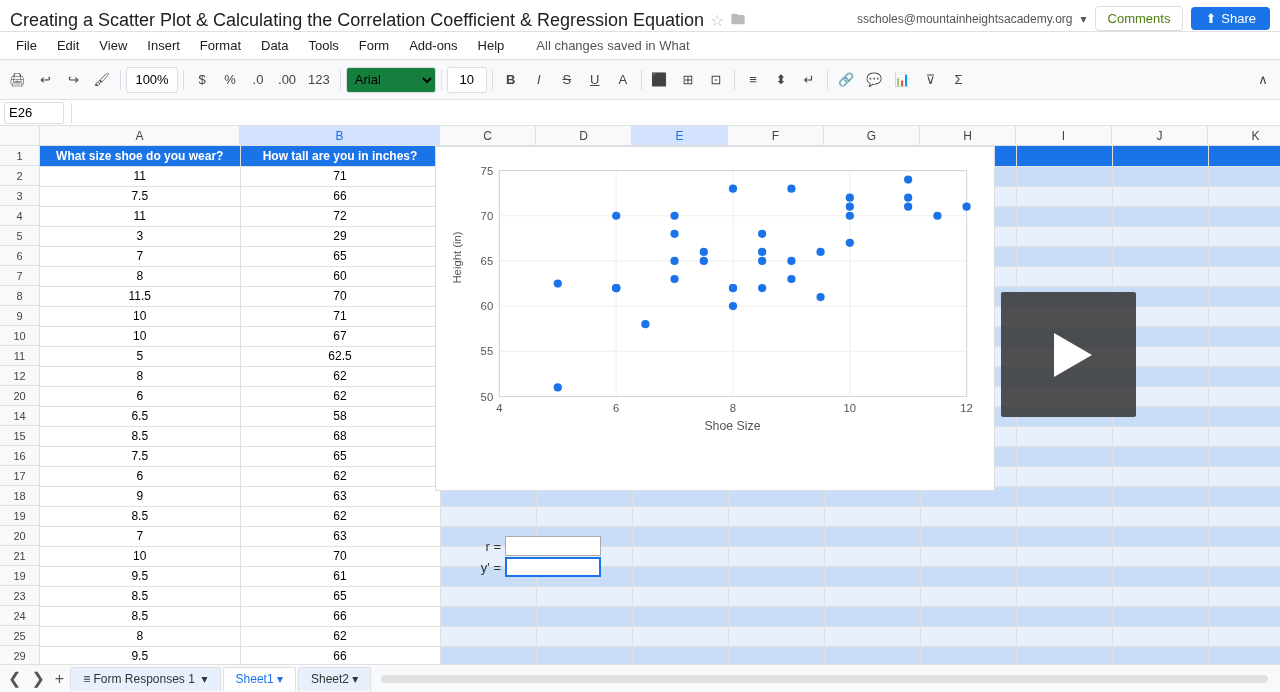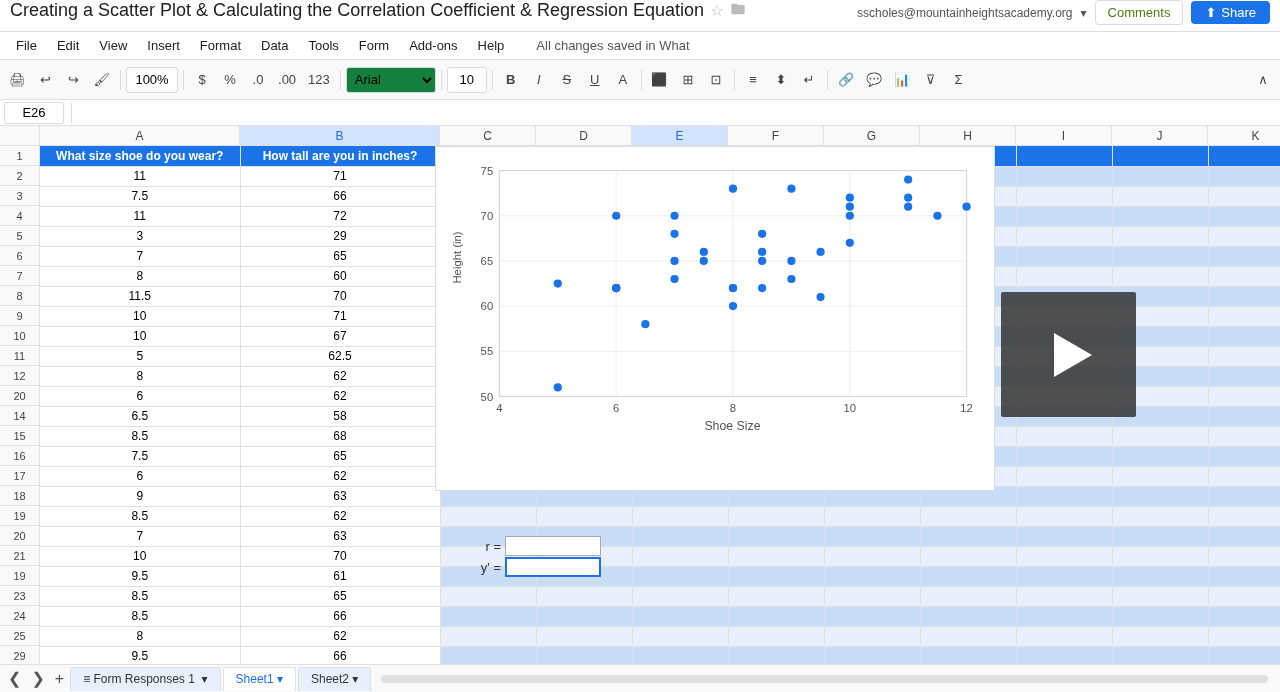--- a/index.html
+++ b/index.html
@@ -3,21 +3,21 @@
   <meta charset="utf-8">
   <style>
     * { box-sizing: border-box; margin: 0; padding: 0; }
     body { font-family: Arial, sans-serif; font-size: 13px; background: #fff; overflow: hidden; width: 1280px; height: 692px; }
 
     
     #topbar {
       background: #fff;
       height: 32px;
       display: flex;
-      align-items: flex-start;
+      align-items: flex-end;
       padding: 0 10px;
       border-bottom: 1px solid #e0e0e0;
     }
     #title-area {
       display: flex;
       align-items: center;
       flex: 1;
       gap: 6px;
     }
     #doc-title {
@@ -381,21 +381,21 @@
       gap: 4px;
       background: #fff;
     }
     #cell-ref-box {
       width: 60px;
       height: 22px;
       border: 1px solid #dadce0;
       border-radius: 2px;
       font-size: 13px;
       padding: 0 4px;
-      text-align: center;
+      text-align: left;
     }
     #formula-input {
       flex: 1;
       height: 22px;
       border: none;
       outline: none;
       font-size: 13px;
       padding: 0 4px;
     }
   </style>

